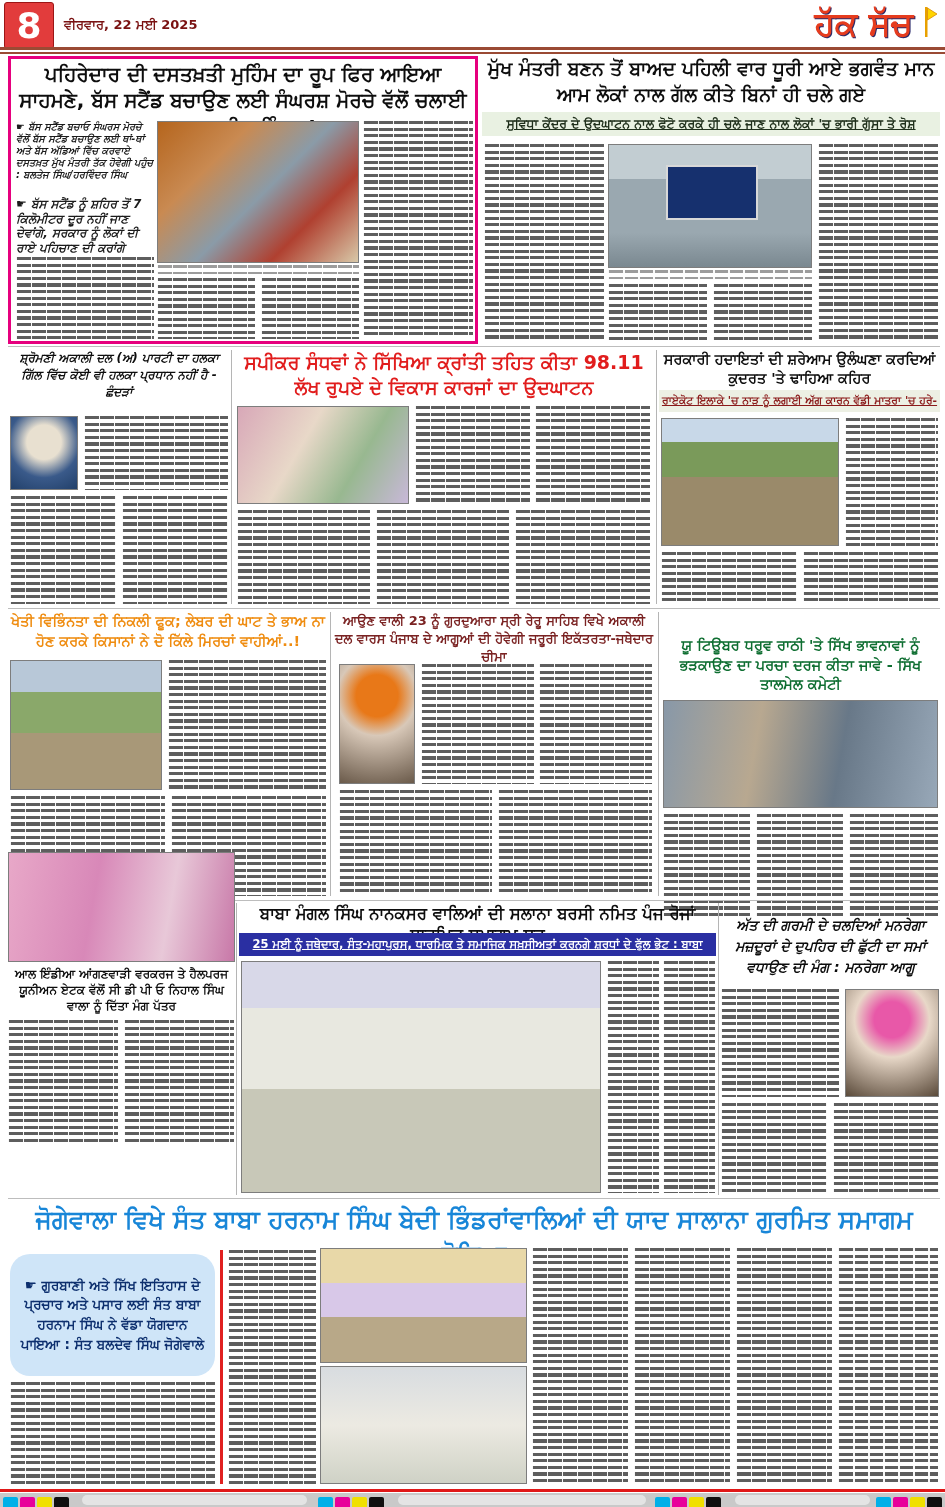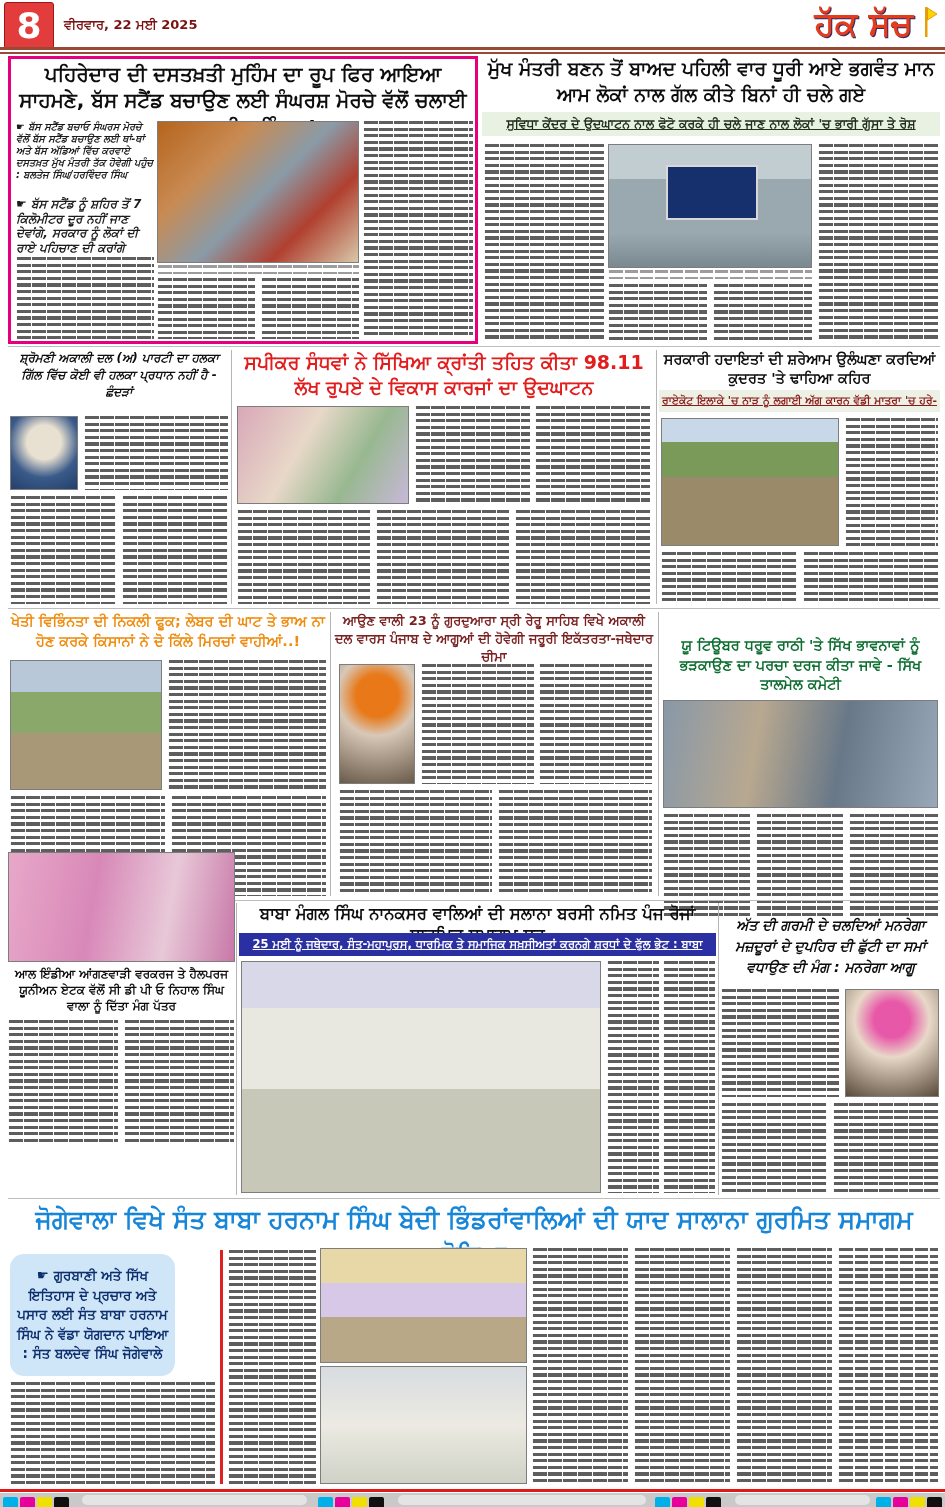--- a/index.html
+++ b/index.html
@@ -159,21 +159,21 @@
     <div class="abs sim" style="left:0;top:86px;width:118px;height:108px;"></div>
     <div class="abs photo" style="left:124px;top:86px;width:94px;height:108px;background:radial-gradient(circle at 50% 28%,#e858a8 0 20%,#e8d8c8 42%,#5a4a3a 100%);"></div>
     <div class="abs sim" style="left:0;top:200px;width:106px;height:92px;"></div>
     <div class="abs sim" style="left:112px;top:200px;width:106px;height:92px;"></div>
   </div>
 
   <div class="abs hrule" style="left:8px;top:1198px;width:932px;"></div>
 
   <div class="hl abs" style="left:8px;top:1202px;width:932px;font-size:25px;line-height:1.4;color:#1886d8;">ਜੋਗੇਵਾਲਾ ਵਿਖੇ ਸੰਤ ਬਾਬਾ ਹਰਨਾਮ ਸਿੰਘ ਬੇਦੀ ਭਿੰਡਰਾਂਵਾਲਿਆਂ ਦੀ ਯਾਦ ਸਾਲਾਨਾ ਗੁਰਮਿਤ ਸਮਾਗਮ ਹੋਇਆ</div>
 
-  <div class="abs" style="left:10px;top:1254px;width:165px;height:122px;background:#cfe5f8;border-radius:14px;display:flex;align-items:center;justify-content:center;padding:6px;box-sizing:border-box;">
+  <div class="abs" style="left:10px;top:1254px;width:205px;height:122px;background:#cfe5f8;border-radius:20px;display:flex;align-items:center;justify-content:center;padding:6px;box-sizing:border-box;">
     <div style="font-size:13.5px;font-weight:bold;color:#0d2f6e;text-align:center;line-height:1.45;overflow:hidden;">☛ ਗੁਰਬਾਣੀ ਅਤੇ ਸਿੱਖ ਇਤਿਹਾਸ ਦੇ ਪ੍ਰਚਾਰ ਅਤੇ ਪਸਾਰ ਲਈ ਸੰਤ ਬਾਬਾ ਹਰਨਾਮ ਸਿੰਘ ਨੇ ਵੱਡਾ ਯੋਗਦਾਨ ਪਾਇਆ : ਸੰਤ ਬਲਦੇਵ ਸਿੰਘ ਜੋਗੇਵਾਲੇ</div>
   </div>
   <div class="abs sim" style="left:10px;top:1382px;width:205px;height:102px;"></div>
 
   <div class="abs" style="left:220px;top:1250px;width:3px;height:234px;background:#e02020;"></div>
 
   <div class="abs sim" style="left:228px;top:1250px;width:88px;height:234px;"></div>
 
   <div class="abs photo" style="left:320px;top:1248px;width:207px;height:115px;background:linear-gradient(#e8d8a8 0 30%,#d8c8e8 30% 60%,#b8a888 60%);"></div>
   <div class="abs photo" style="left:320px;top:1366px;width:207px;height:118px;background:linear-gradient(#d8dce0,#eceae2 50%,#cfd2c6);"></div>

